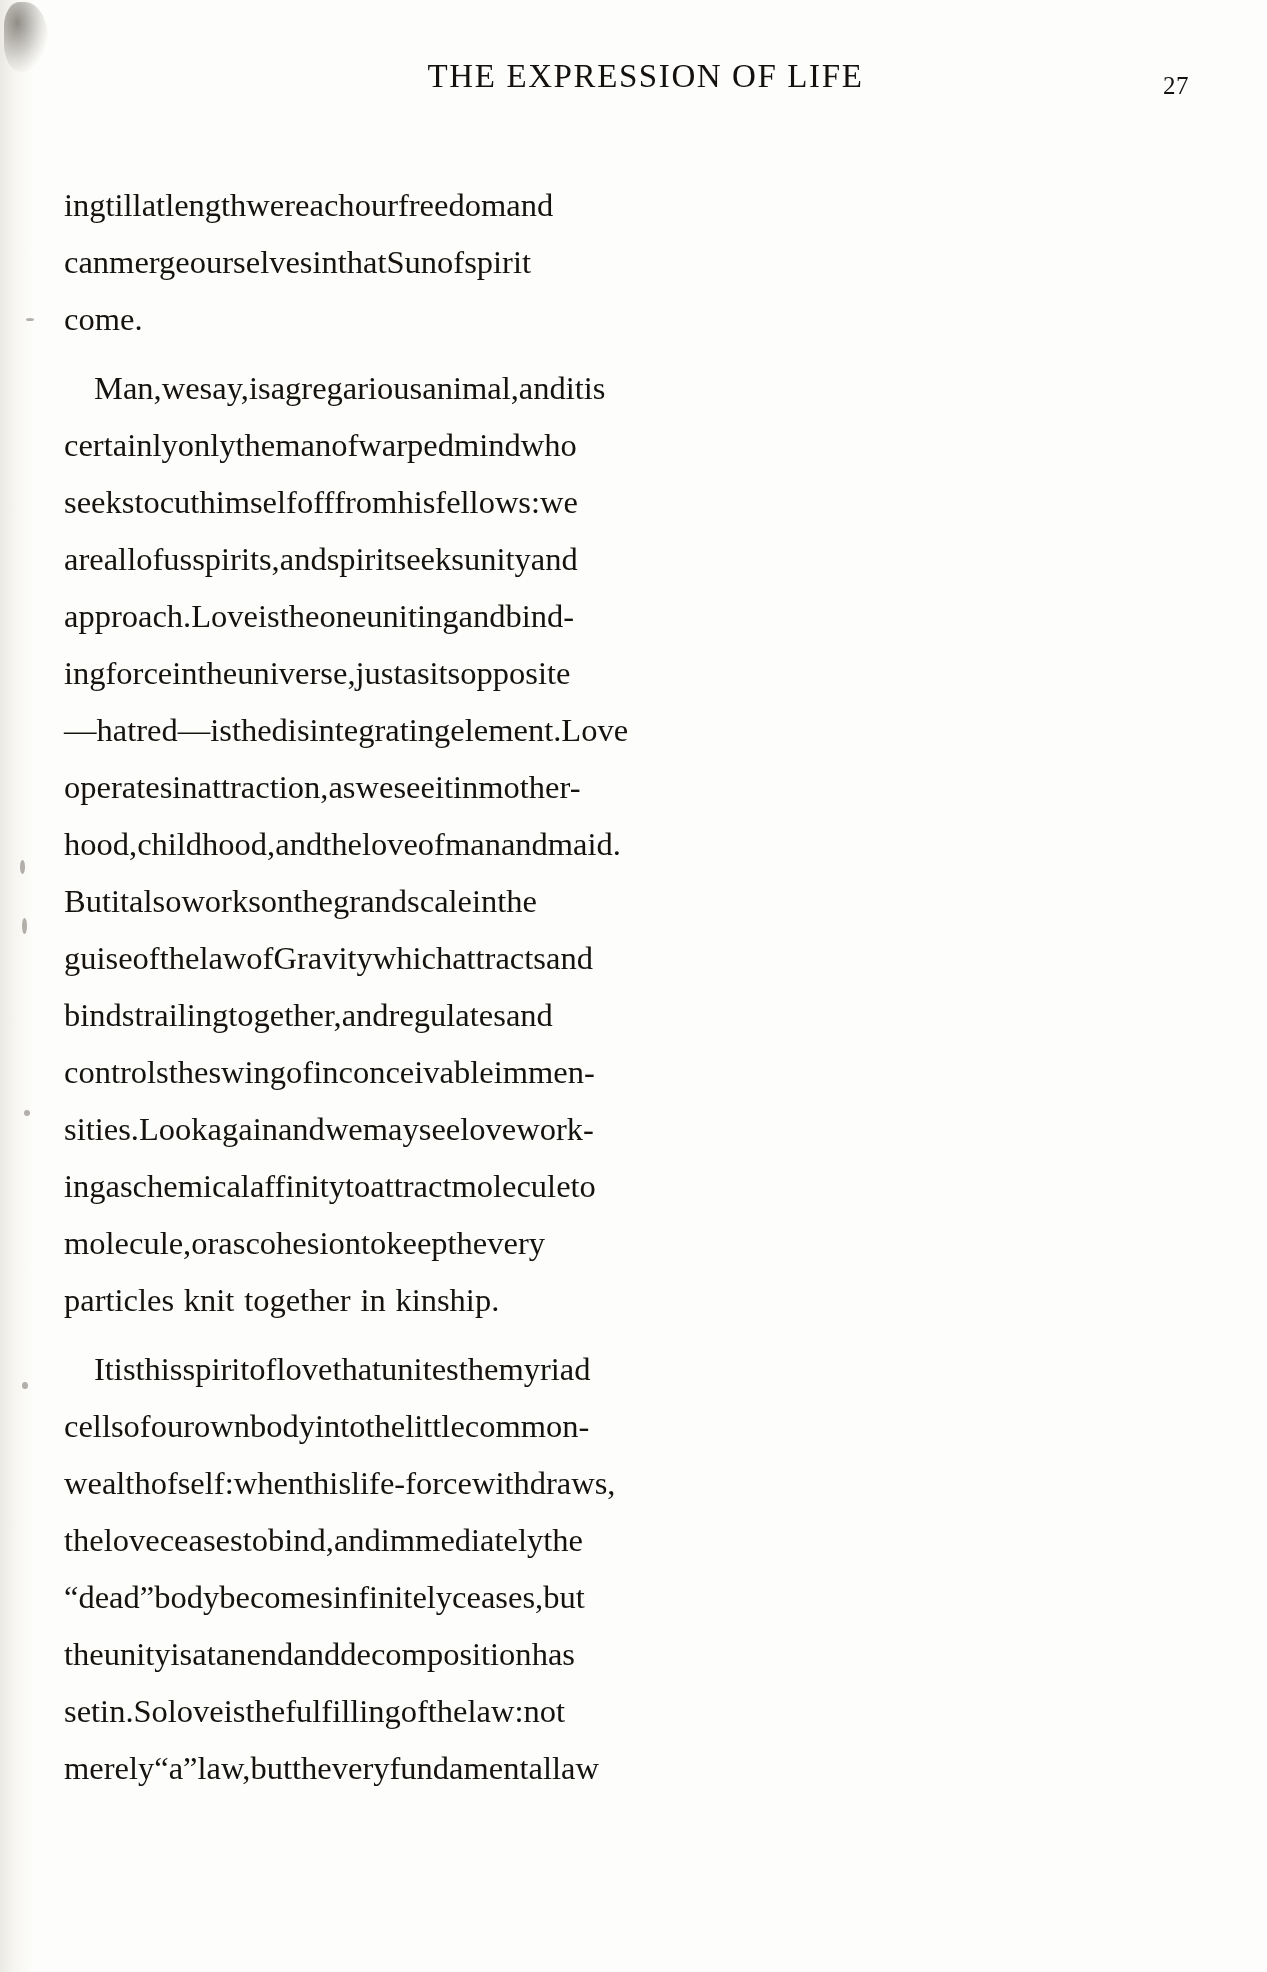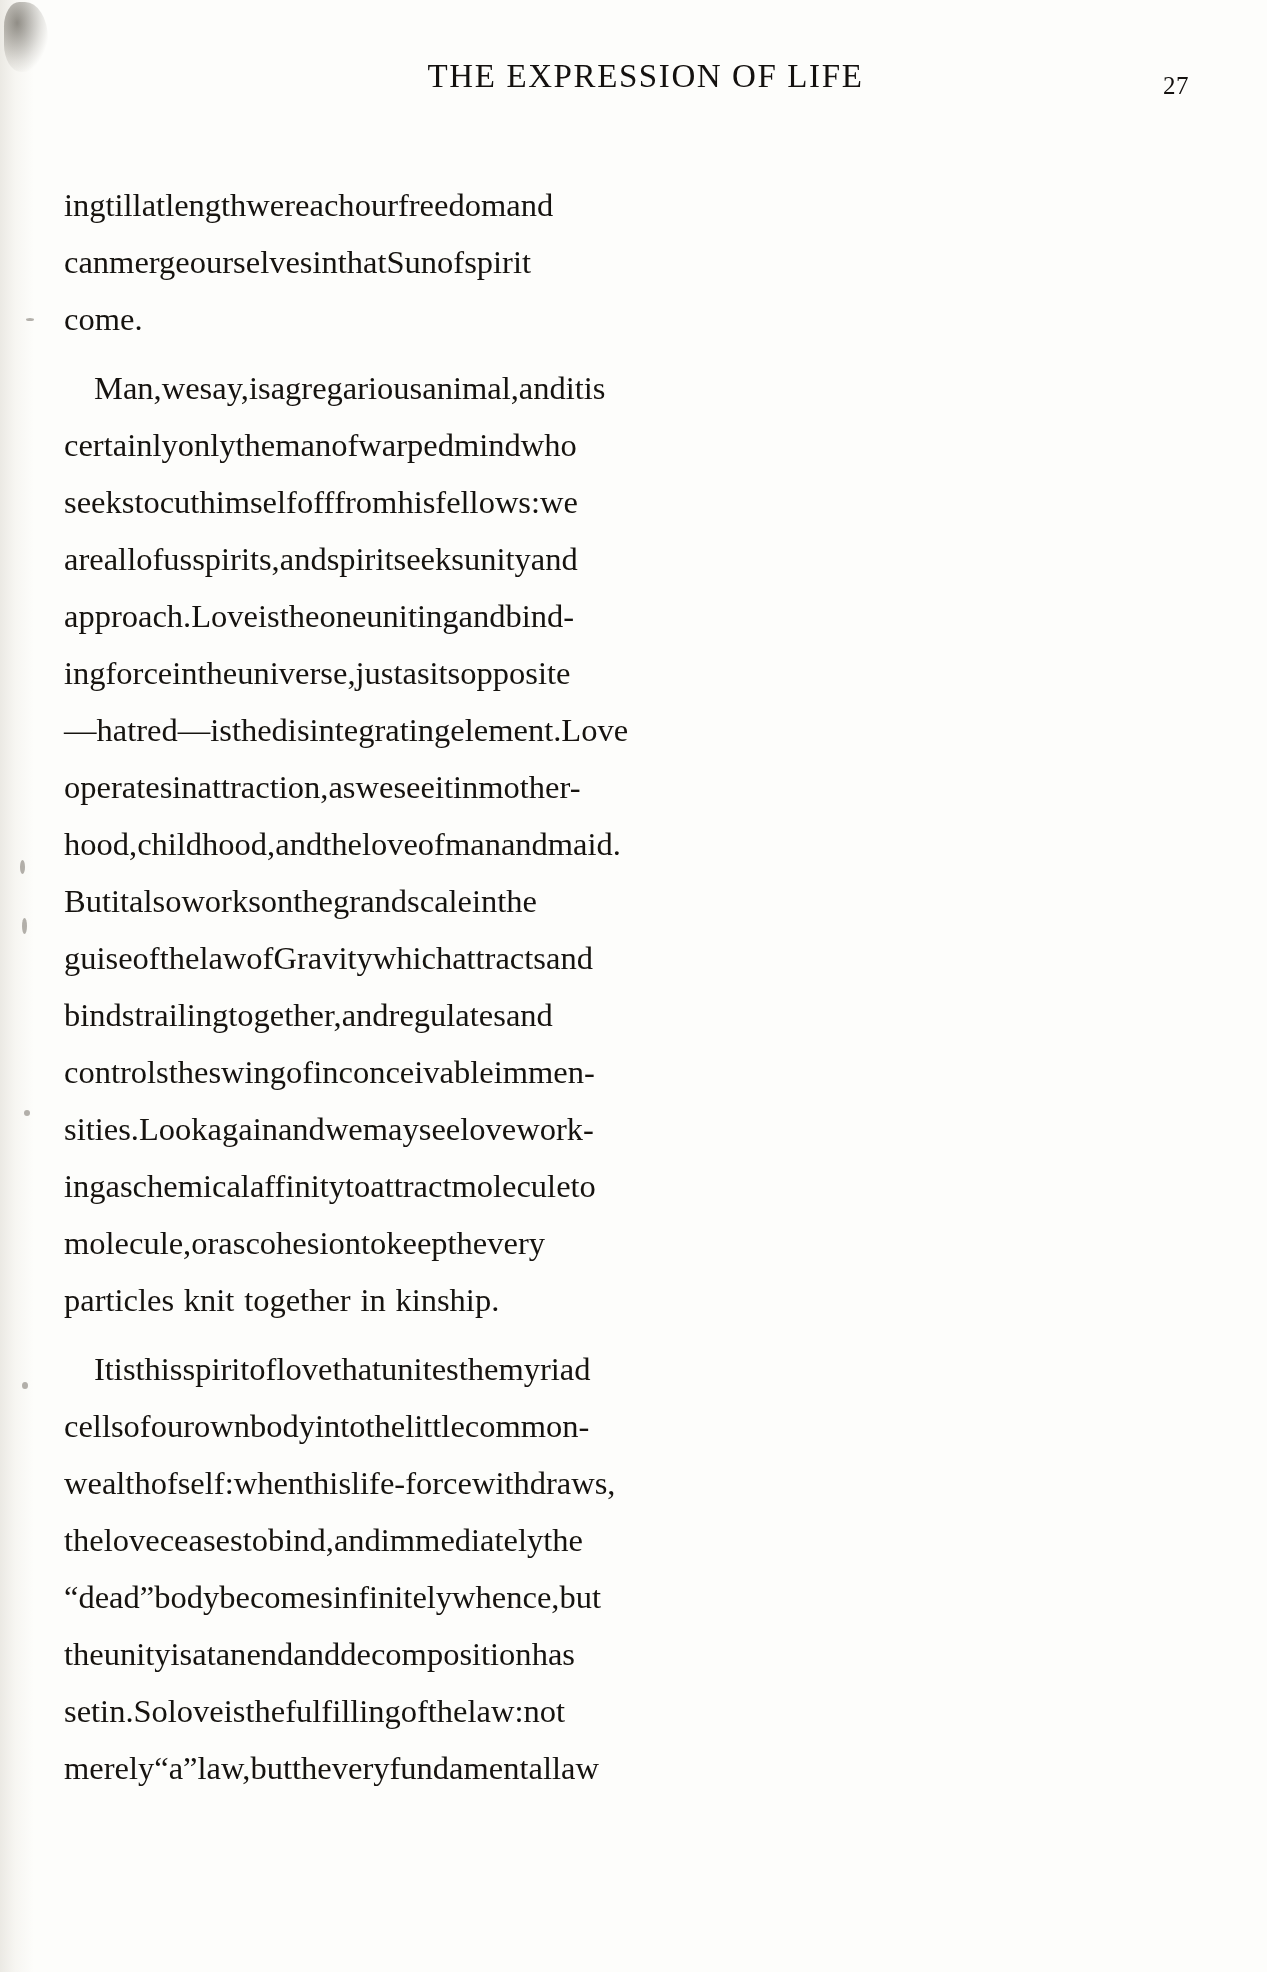--- a/index.html
+++ b/index.html
@@ -161,19 +161,19 @@
         <div class="line"><span class="w">sities.</span><span class="w">Look</span><span class="w">again</span><span class="w">and</span><span class="w">we</span><span class="w">may</span><span class="w">see</span><span class="w">love</span><span class="w">work-</span></div>
         <div class="line"><span class="w">ing</span><span class="w">as</span><span class="w">chemical</span><span class="w">affinity</span><span class="w">to</span><span class="w">attract</span><span class="w">molecule</span><span class="w">to</span></div>
         <div class="line"><span class="w">molecule,</span><span class="w">or</span><span class="w">as</span><span class="w">cohesion</span><span class="w">to</span><span class="w">keep</span><span class="w">the</span><span class="w">very</span></div>
         <div class="line last"><span class="w">particles</span><span class="w">knit</span><span class="w">together</span><span class="w">in</span><span class="w">kinship.</span></div>
       </div>
       <div class="para indent" style="text-indent: 0px;">
         <div class="line"><span class="line-indent"></span><span class="w">It</span><span class="w">is</span><span class="w">this</span><span class="w">spirit</span><span class="w">of</span><span class="w">love</span><span class="w">that</span><span class="w">unites</span><span class="w">the</span><span class="w">myriad</span></div>
         <div class="line"><span class="w">cells</span><span class="w">of</span><span class="w">our</span><span class="w">own</span><span class="w">body</span><span class="w">into</span><span class="w">the</span><span class="w">little</span><span class="w">common-</span></div>
         <div class="line"><span class="w">wealth</span><span class="w">of</span><span class="w">self</span><span class="w">:</span><span class="w">when</span><span class="w">this</span><span class="w">life-force</span><span class="w">withdraws,</span></div>
         <div class="line"><span class="w">the</span><span class="w">love</span><span class="w">ceases</span><span class="w">to</span><span class="w">bind,</span><span class="w">and</span><span class="w">immediately</span><span class="w">the</span></div>
-        <div class="line"><span class="w">“</span><span class="w">dead</span><span class="w">”</span><span class="w">body</span><span class="w">becomes</span><span class="w">infinitely</span><span class="w">whence,</span><span class="w">but</span></div>
+        <div class="line"><span class="w">“</span><span class="w">dead</span><span class="w">”</span><span class="w">body</span><span class="w">becomes</span><span class="w">infinitely</span><span class="w">ceases,</span><span class="w">but</span></div>
         <div class="line"><span class="w">the</span><span class="w">unity</span><span class="w">is</span><span class="w">at</span><span class="w">an</span><span class="w">end</span><span class="w">and</span><span class="w">decomposition</span><span class="w">has</span></div>
         <div class="line"><span class="w">set</span><span class="w">in.</span><span class="w">So</span><span class="w">love</span><span class="w">is</span><span class="w">the</span><span class="w">fulfilling</span><span class="w">of</span><span class="w">the</span><span class="w">law</span><span class="w">:</span><span class="w">not</span></div>
         <div class="line"><span class="w">merely</span><span class="w">“</span><span class="w">a</span><span class="w">”</span><span class="w">law,</span><span class="w">but</span><span class="w">the</span><span class="w">very</span><span class="w">fundamental</span><span class="w">law</span></div>
       </div>
     </div>
 </div>
 
 </body></html>

